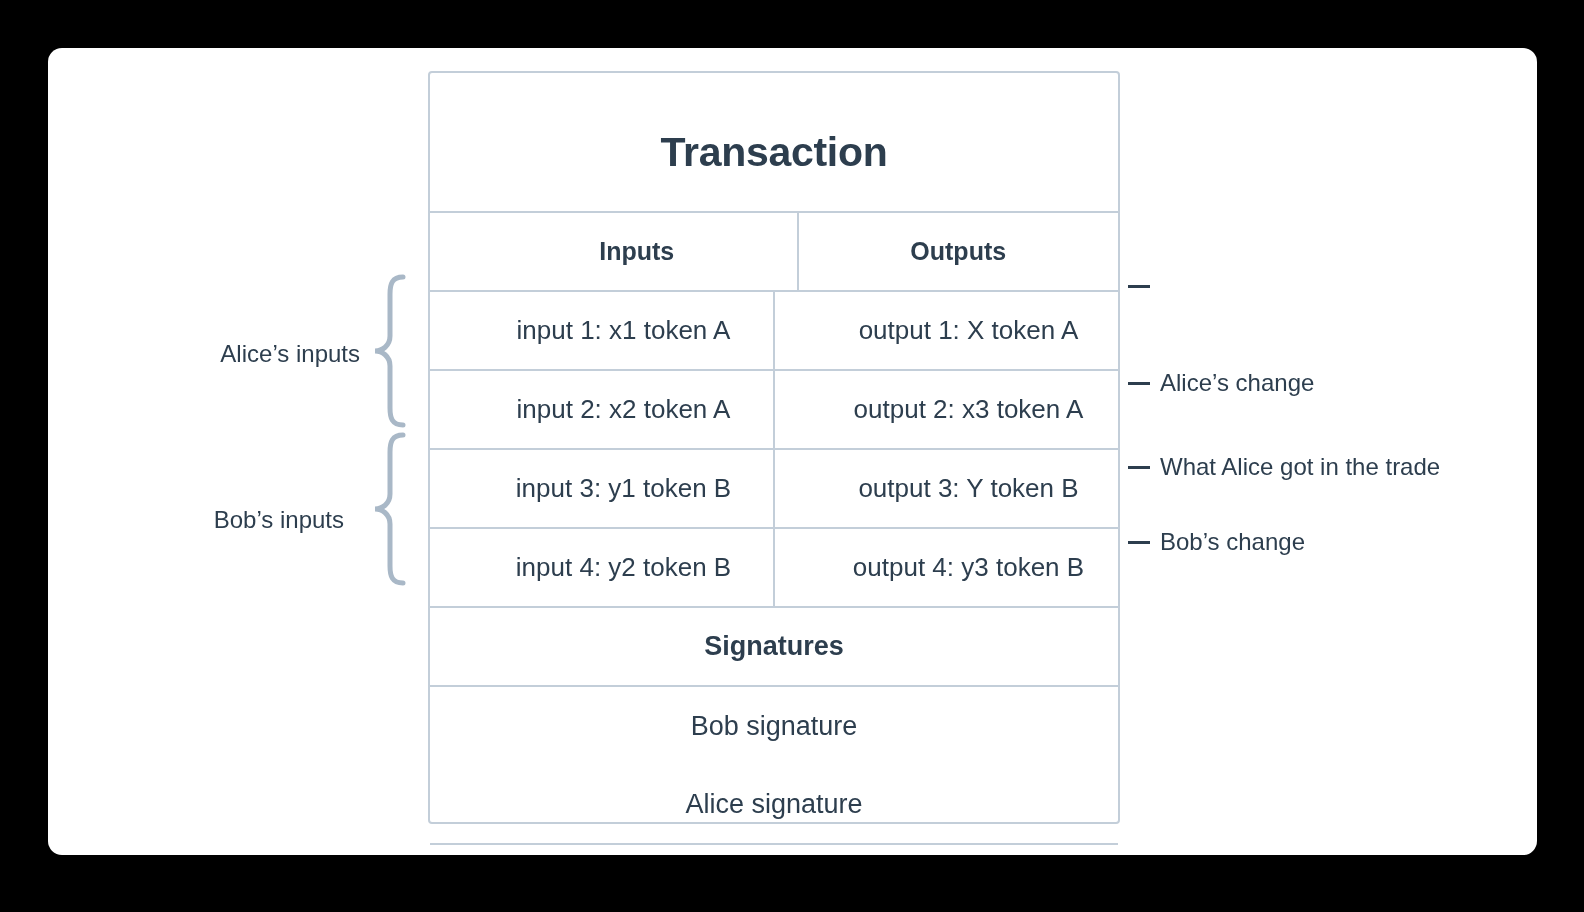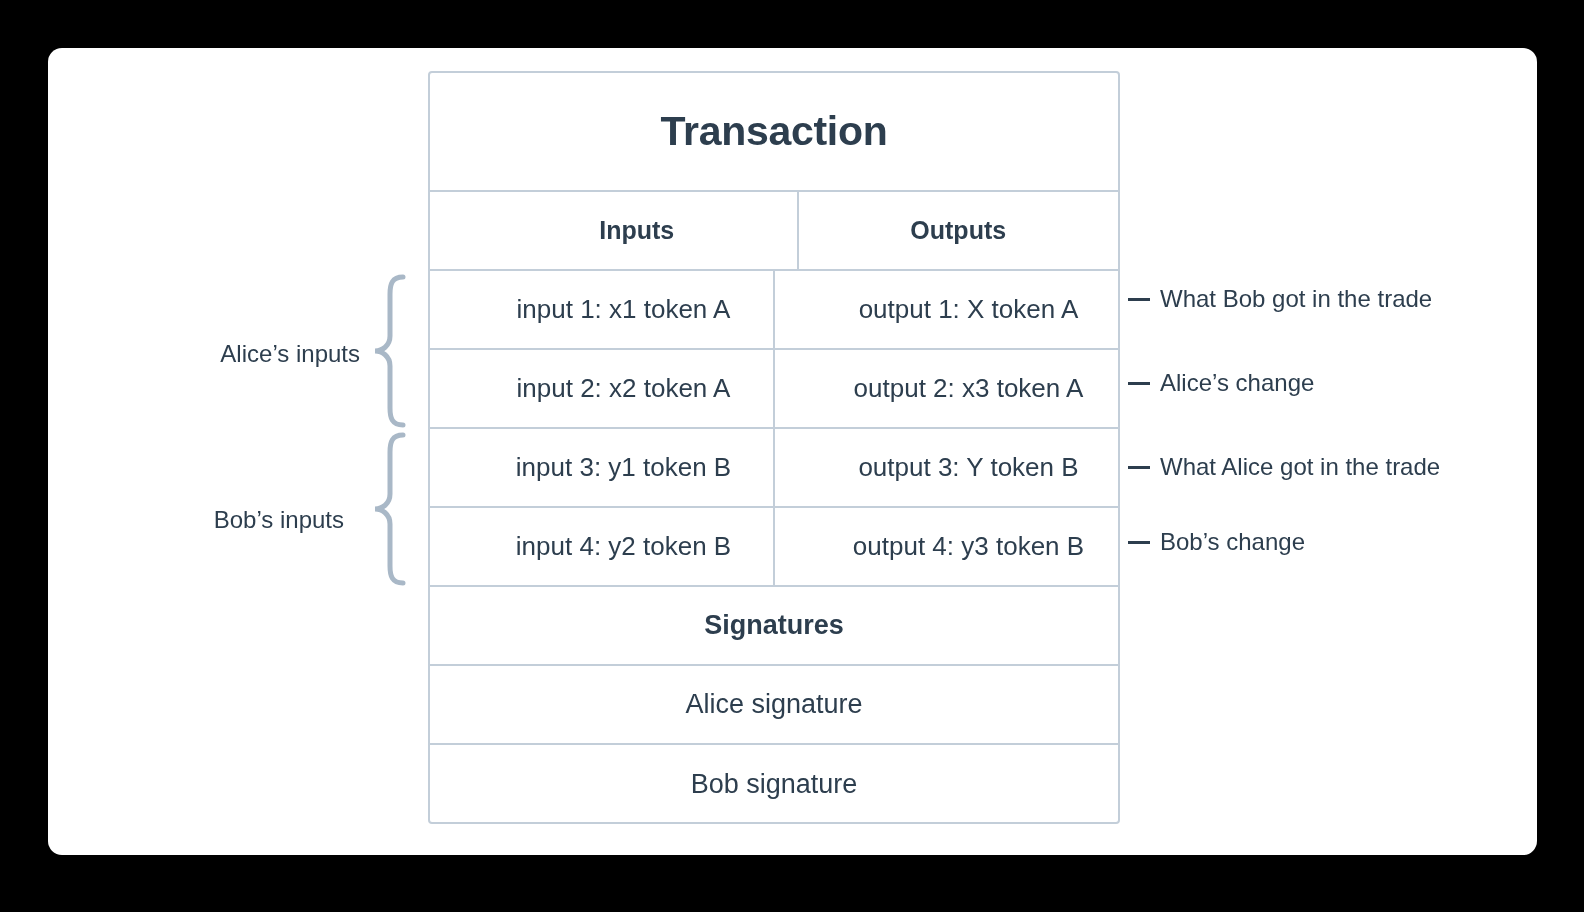--- a/index.html
+++ b/index.html
@@ -45,20 +45,21 @@
   .tbl-title {
     height: 119px;
     display: flex;
     align-items: center;
     justify-content: center;
     border-bottom: 2px solid #c3ced9;
     color: #2d3e4e;
     font-size: 41px;
     font-weight: bold;
     letter-spacing: -0.3px;
+    margin-top: 21px;
   }
 
   .tbl-colheads {
     display: flex;
     height: 79px;
     border-bottom: 2px solid #c3ced9;
   }
   .tbl-colheads .cell {
     flex: 1 1 0;
     display: flex;
@@ -173,42 +174,41 @@
       <div class="cell">output 3: Y token B</div>
     </div>
 
     <div class="tbl-row">
       <div class="cell left">input 4: y2 token B</div>
       <div class="cell">output 4: y3 token B</div>
     </div>
 
     <div class="sig-head">Signatures</div>
 
+    <div class="sig-row last">Bob signature</div>
+
     <div class="sig-row">Alice signature</div>
-
-    <div class="sig-row last">Bob signature</div>
   </div>
 
   <div class="brace" style="left:372px; top:274px;">
     <svg width="34" height="154" viewBox="0 0 34 154" fill="none" xmlns="http://www.w3.org/2000/svg">
       <path d="M31 3 C20 3 18 10 18 20 L18 62 C18 72 10 77 3 77 C10 77 18 82 18 92 L18 134 C18 144 20 151 31 151" stroke="#a9b8c7" stroke-width="5" stroke-linecap="round" fill="none"></path>
     </svg>
   </div>
   <div class="brace-label" style="left:60px; top:340px; width:300px;">Alice’s inputs</div>
 
   <div class="brace" style="left:372px; top:432px;">
     <svg width="34" height="154" viewBox="0 0 34 154" fill="none" xmlns="http://www.w3.org/2000/svg">
       <path d="M31 3 C20 3 18 10 18 20 L18 62 C18 72 10 77 3 77 C10 77 18 82 18 92 L18 134 C18 144 20 151 31 151" stroke="#a9b8c7" stroke-width="5" stroke-linecap="round" fill="none"></path>
     </svg>
   </div>
   <div class="brace-label" style="left:44px; top:506px; width:300px;">Bob’s inputs</div>
 
   <div class="annot" style="left:1128px; top:285px;">
     <span class="dash"></span>
-    <span>What Bob got in the trade</span>
   </div>
 
   <div class="annot" style="left:1128px; top:369px;">
     <span class="dash"></span>
     <span>Alice’s change</span>
   </div>
 
   <div class="annot" style="left:1128px; top:453px;">
     <span class="dash"></span>
     <span>What Alice got in the trade</span>

